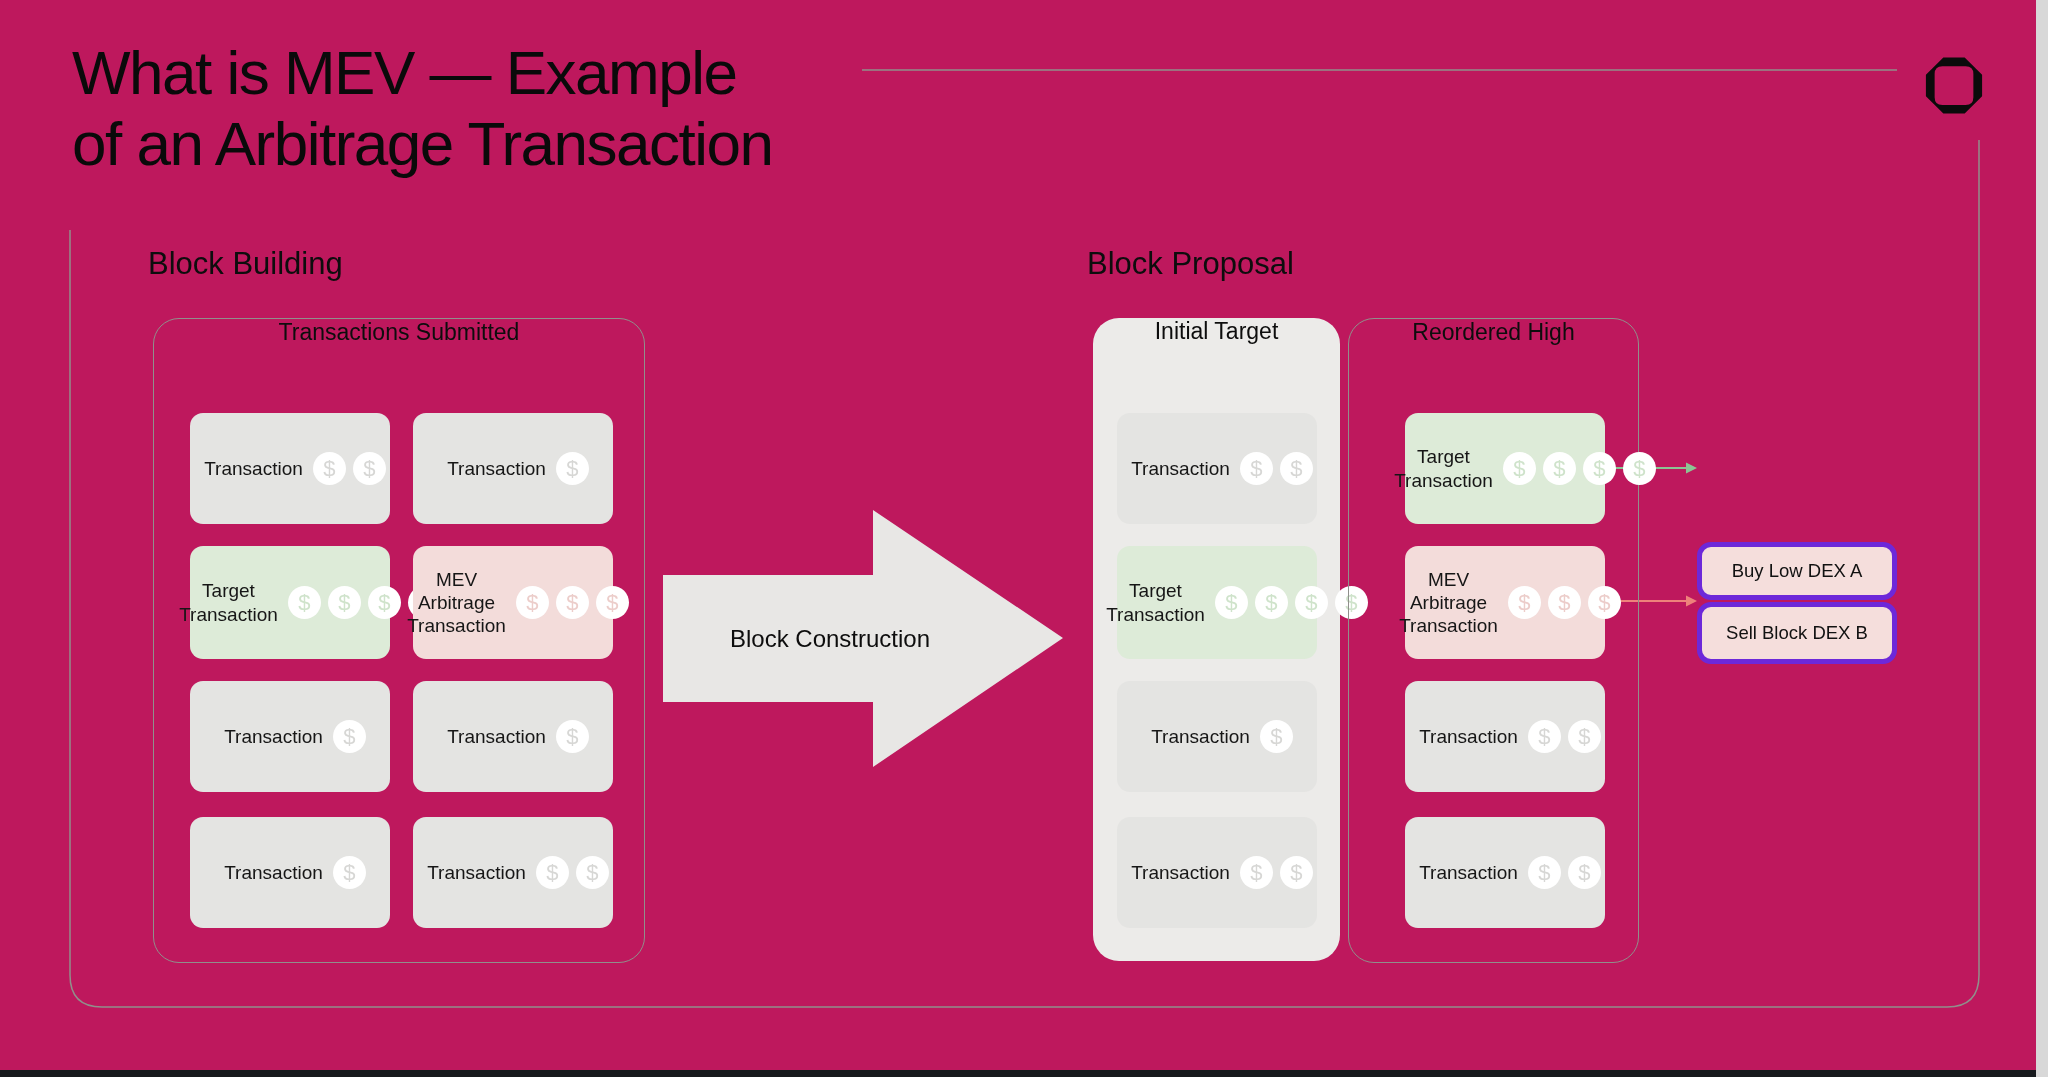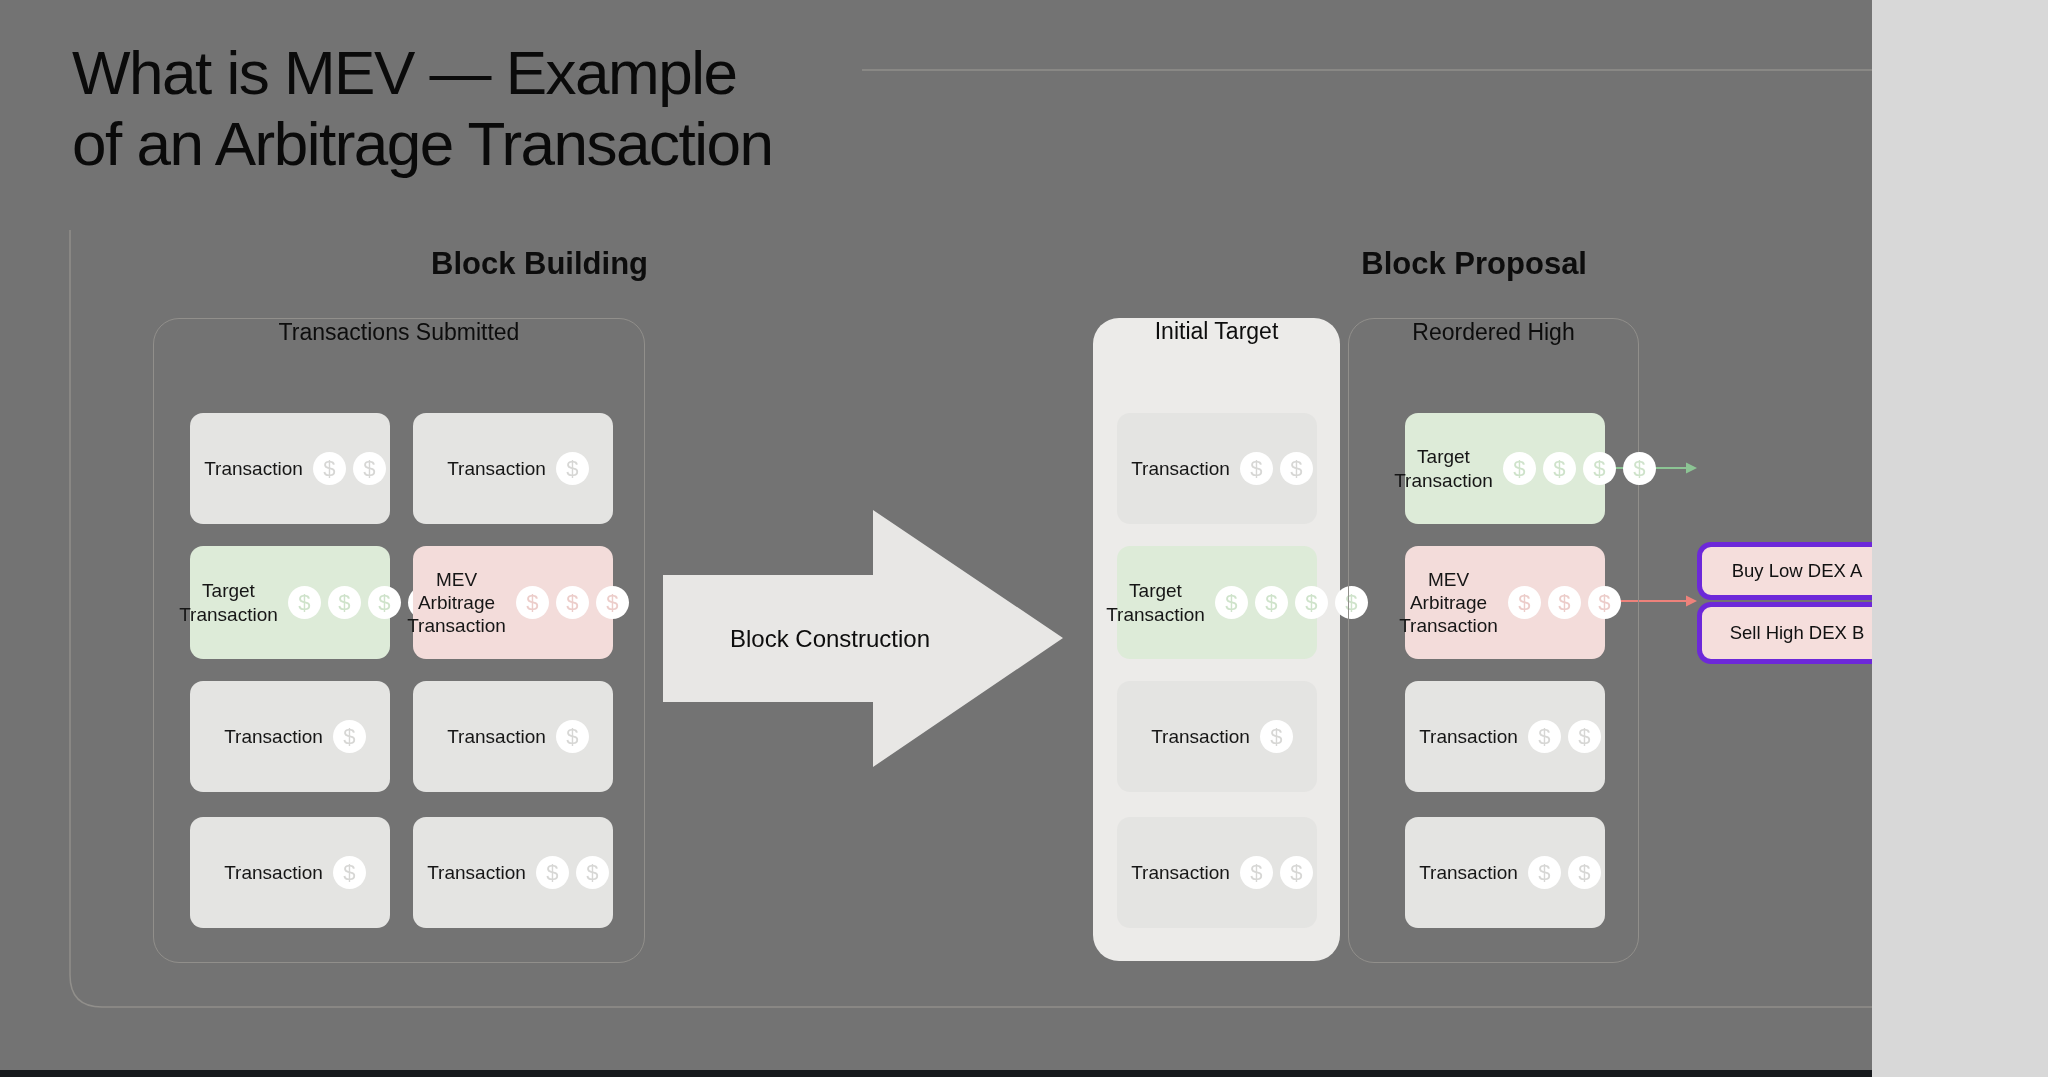--- a/index.html
+++ b/index.html
@@ -1,33 +1,33 @@
 <!DOCTYPE html>
 <html><head>
 <meta charset="utf-8">
 <style>
   html,body{margin:0;padding:0;background:#d8d8d8;}
   #stage{
-    position:relative;width:1872px;height:1077px;overflow:hidden;
-    background:#737373;
+    position:relative;width:2036px;height:1077px;overflow:hidden;
+    background:#be185d;
     font-family:"Liberation Sans", sans-serif;
     color:#111;
   }
   .abs{position:absolute;}
 
   
   .page-title{
     left:72px;top:38px;width:960px;
     font-size:62px;line-height:1.14;letter-spacing:-1.5px;
     font-weight:400;color:#0a0a0a;white-space:nowrap;
   }
 
   
   .section-header{
-    font-size:31px;font-weight:700;color:#0d0d0d;text-align:right;
+    font-size:31px;font-weight:400;color:#0d0d0d;text-align:left;
   }
 
   
   .outline-box{
     border:1.5px solid #918f8b;border-radius:26px;background:transparent;
   }
   .filled-box{
     border-radius:26px;background:#ecebe9;
   }
   .box-title{
@@ -238,18 +238,18 @@
     <div class="coins">
         <span class="coin">$</span>
         <span class="coin">$</span>
       </div>
   </div>
 
   <div class="note pink" style="left:1697px;top:542px;height:58px">
     <span>Buy Low DEX A</span>
   </div>
   <div class="note pink" style="left:1697px;top:602px;height:62px">
-    <span>Sell High DEX B</span>
+    <span>Sell Block DEX B</span>
   </div>
 
   <div class="abs bottom-bar"></div>
 
 </div>
 
 </body></html>

